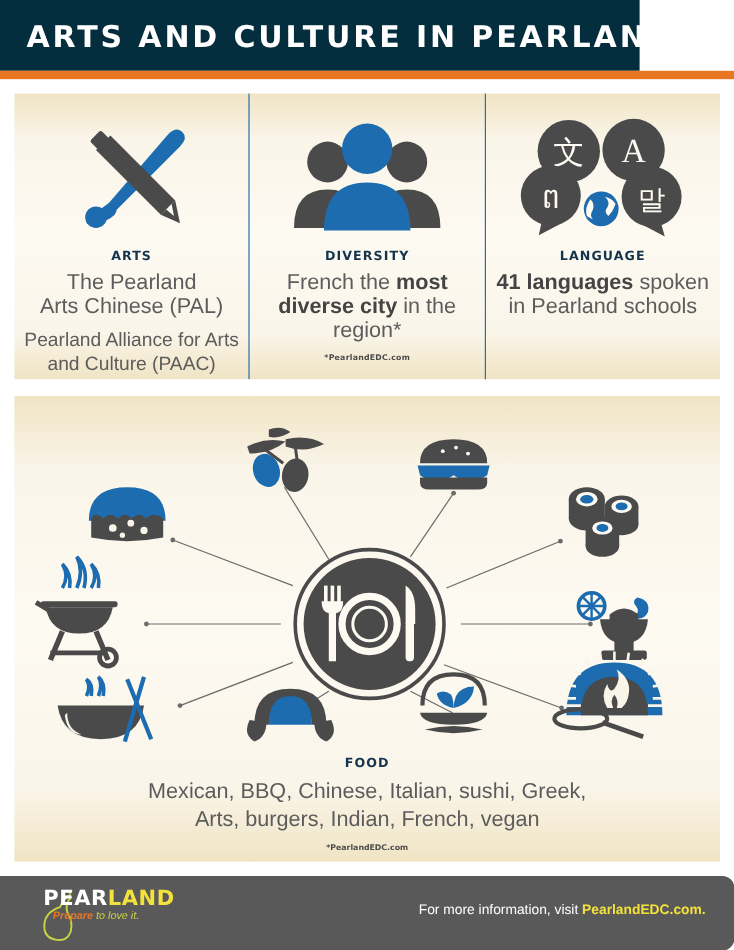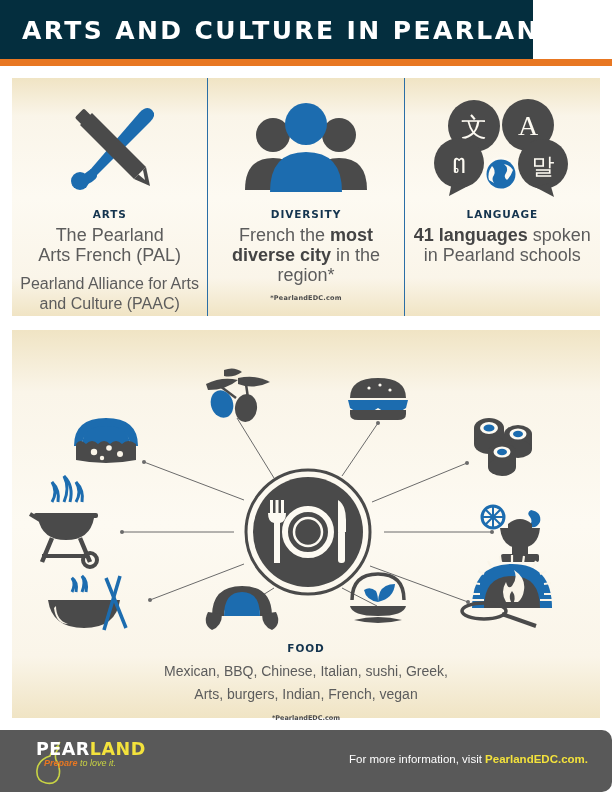--- a/index.html
+++ b/index.html
@@ -107,41 +107,41 @@
     font-size: 6.5px;
     font-weight: bold;
     color: #4b4b4b;
     margin-top: 9px;
     letter-spacing: 0.2px;
   }
 
   
   .food-wrap {
     position: absolute;
-    left: 12px; top: 350px;
+    left: 12px; top: 338px;
     width: 588px; height: 388px;
   }
   .food-svg { position: absolute; left: 0; top: 0; }
 
   .food-text {
     position: absolute;
     left: 0; top: 292px;
     width: 588px;
     text-align: center;
   }
   .food-kicker {
     font-family: "DejaVu Sans", sans-serif;
     font-size: 10.5px;
     font-weight: bold;
     letter-spacing: 0.9px;
     color: #14344e;
   }
   .food-list {
     color: #5c5c5c;
-    font-size: 14px;
+    font-size: 18px;
     line-height: 23px;
     margin-top: 6px;
   }
   .food-foot {
     font-family: "DejaVu Sans", sans-serif;
     font-size: 6.5px;
     font-weight: bold;
     color: #4b4b4b;
     margin-top: 8px;
   }
@@ -212,21 +212,21 @@
 
         <rect x="27" y="15" width="18" height="13" rx="2" transform="rotate(45 36 21)" fill="#4A4A4A"></rect>
         <path d="M30 27 L42 15 L96 69 L84 81 Z" fill="#4A4A4A"></path>
         <path d="M84 81 L96 69 L100 88 Z" fill="#4A4A4A"></path>
         <path d="M88.5 76.5 L93 72 L95 82 Z" fill="#FDFAF2"></path>
       </svg>
     </div>
     <div class="col-kicker">ARTS</div>
     <div class="col-body">
       <span>The Pearland</span><br>
-      <span>Arts French (PAL)</span>
+      <span>Arts Chinese (PAL)</span>
     </div>
     <div class="col-body2">
       <span>Pearland Alliance for Arts</span><br>
       <span>and Culture (PAAC)</span>
     </div>
   </div>
 
   <div class="col">
     <div class="col-icon">
       <svg width="150" height="100" viewBox="0 0 150 100">

